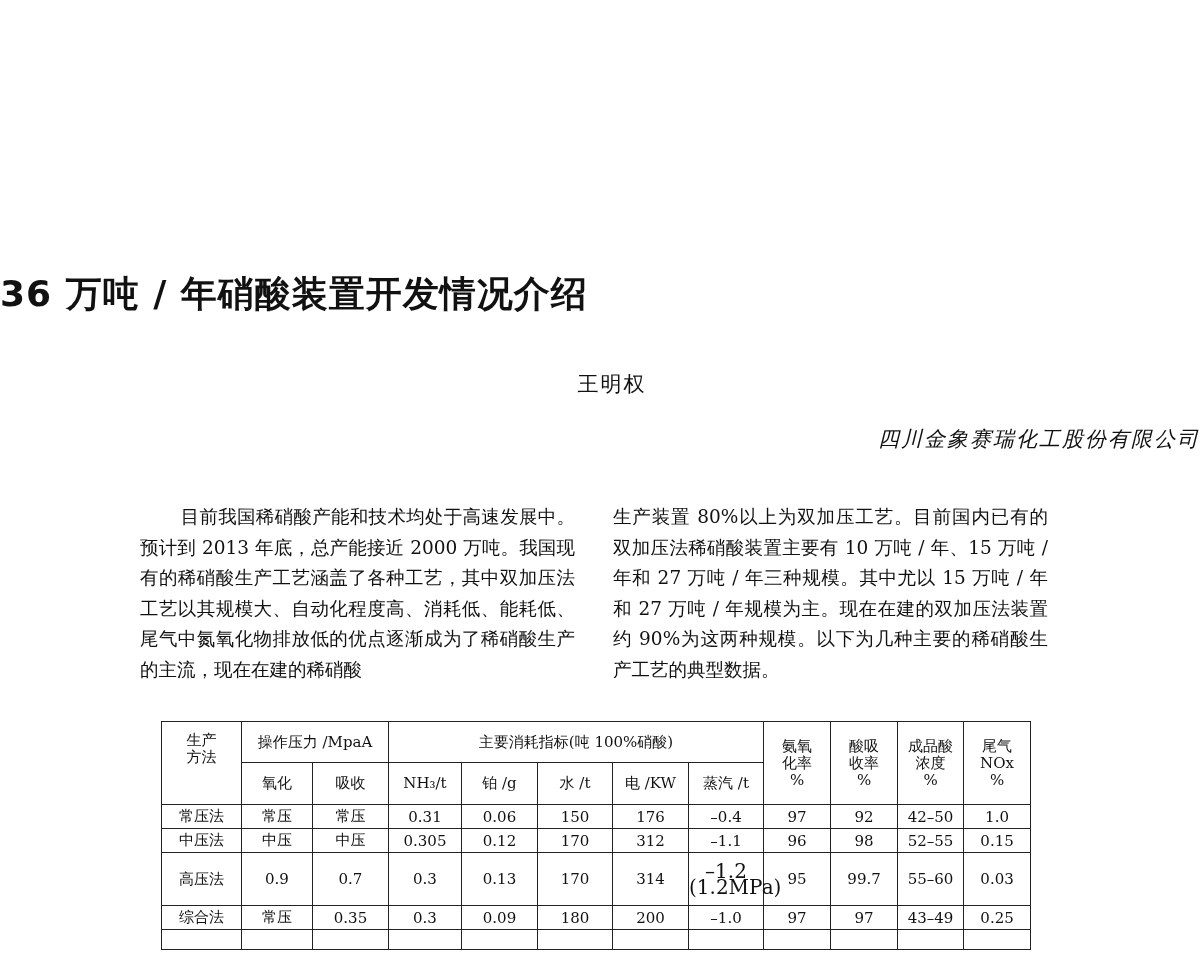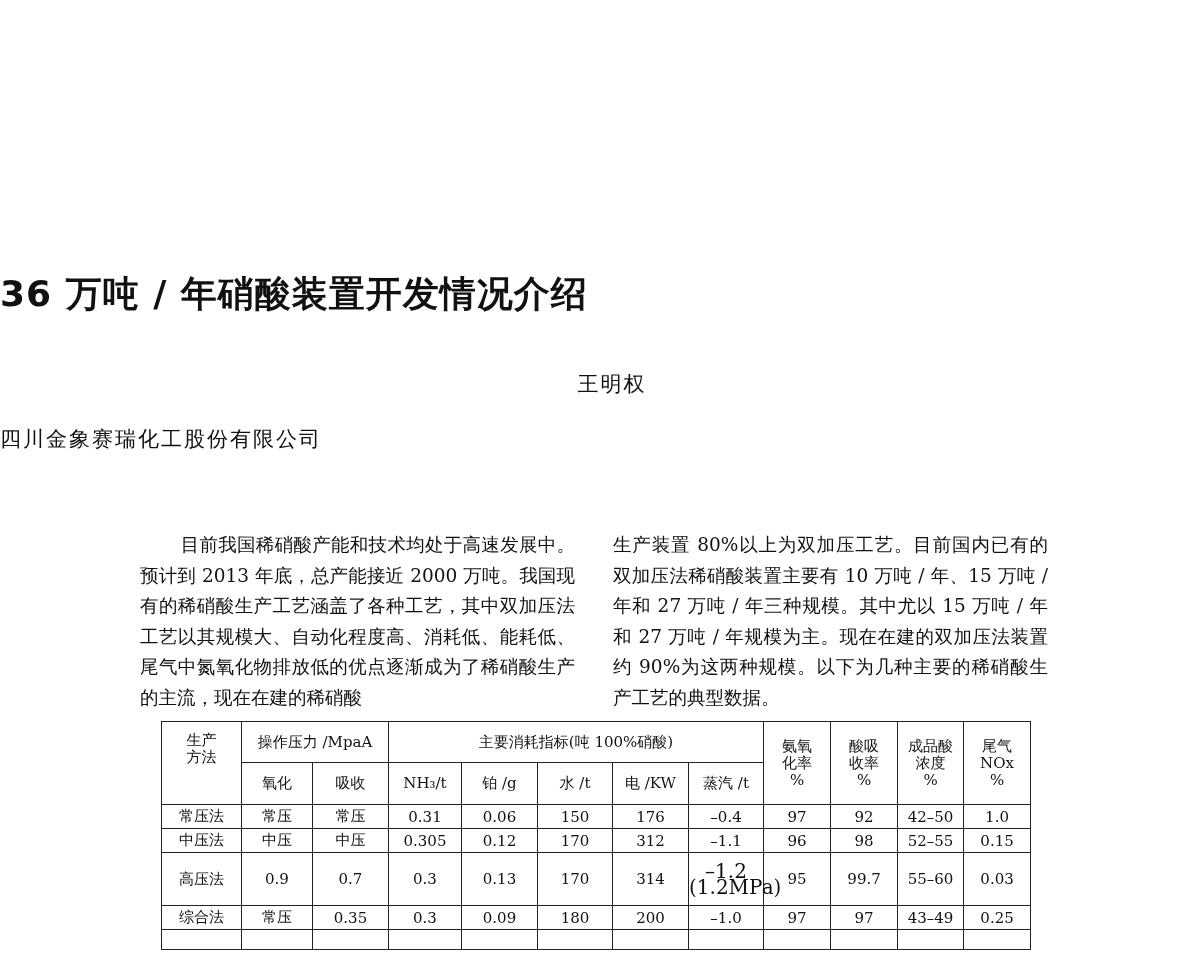--- a/index.html
+++ b/index.html
@@ -13,24 +13,24 @@
       position: absolute; left: 0; width: 1200px; top: 270px;
       text-align: left; font-family: "DejaVu Sans", "Liberation Sans", sans-serif;
       font-weight: bold; font-size: 36px; letter-spacing: 1px; color: #111;
     }
     .author {
       position: absolute; left: 12px; width: 1200px; top: 370px;
       text-align: center; font-size: 21px; letter-spacing: 2px;
     }
     .affil {
       position: absolute; left: 0; width: 1200px; top: 425px;
-      text-align: left; font-size: 21px; letter-spacing: 2px;
+      text-align: right; font-size: 21px; letter-spacing: 2px; font-style: italic;
     }
     .col {
-      position: absolute; top: 530px; width: 435px;
+      position: absolute; top: 502px; width: 435px;
       font-size: 18.5px; line-height: 30.5px; text-align: justify;
     }
     .col-left { left: 140px; }
     .col-right { left: 613px; }
     .col p { margin: 0; }
     .indent { text-indent: 2.2em; }
 
     table.data {
       position: absolute; left: 161px; top: 721px;
       width: 869px; border-collapse: collapse;

